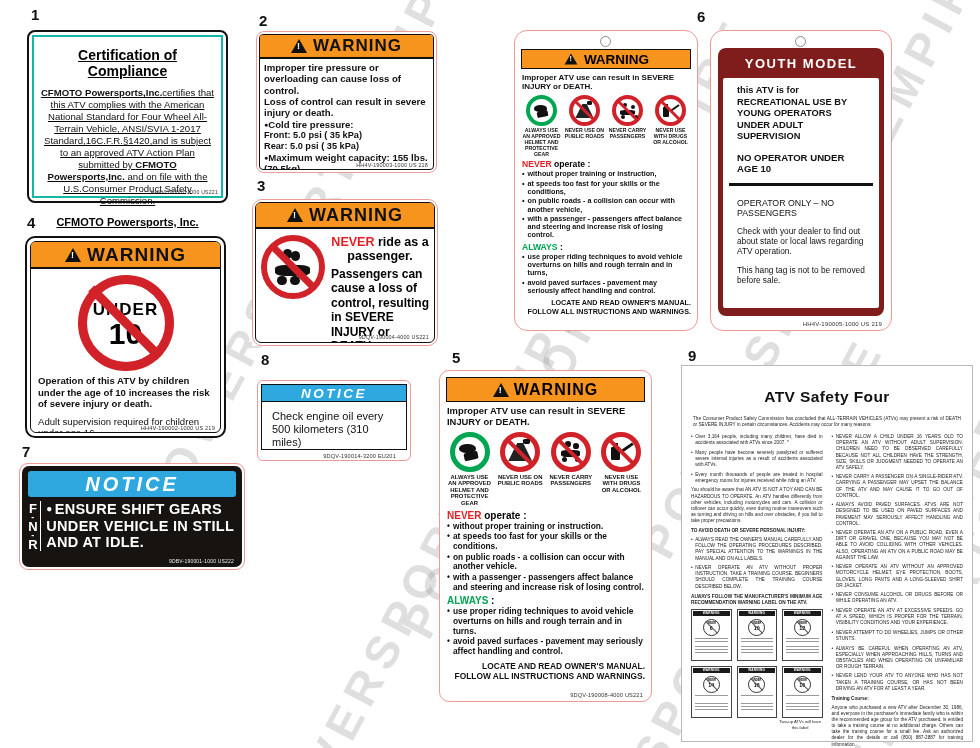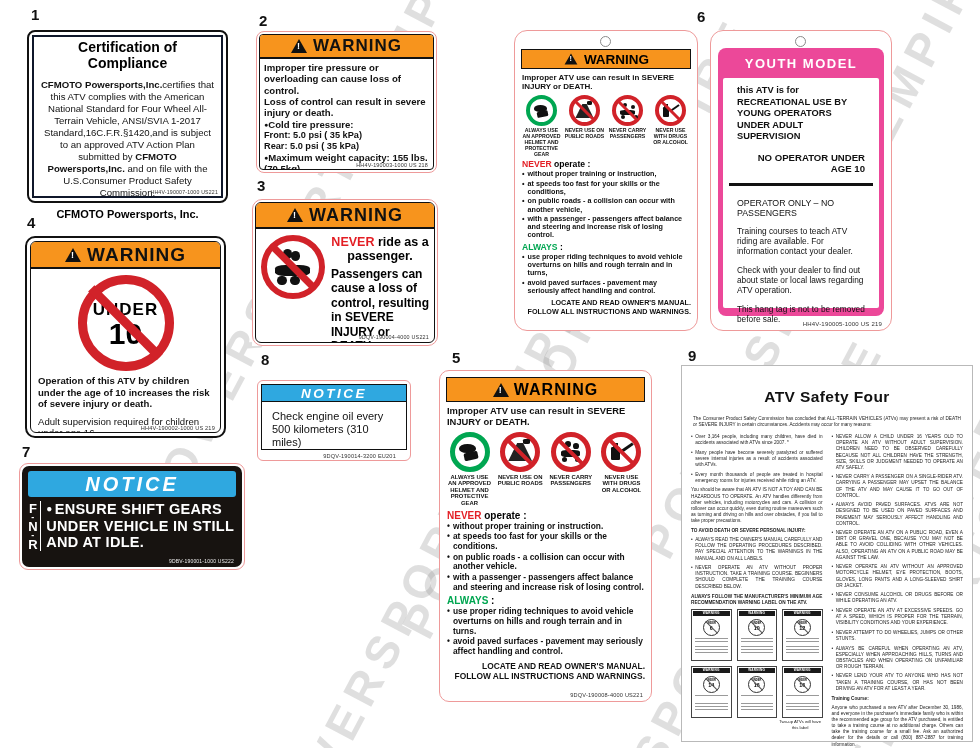--- a/index.html
+++ b/index.html
@@ -22,21 +22,21 @@
 
   
   .whead{display:flex;align-items:center;justify-content:center;gap:6px;background:#f7941d;
     border-bottom:2px solid #111;color:#111;font-weight:bold;}
   .tri{position:relative;width:0;height:0;border-left:8px solid transparent;border-right:8px solid transparent;
     border-bottom:14px solid #111;}
   .tri::after{content:"!";position:absolute;left:-2px;top:3px;font-size:9px;font-weight:bold;color:#fff;line-height:1;}
 
   
   #l1{left:27px;top:30px;width:201px;height:173px;border:2px solid #111;border-radius:8px;padding:3px;}
-  #l1 .inner{width:100%;height:100%;border:2px solid #0f172a;padding:0 6px 10px;text-align:center;position:relative;}
+  #l1 .inner{width:100%;height:100%;border:2px solid #14b8a6;padding:8px 6px 10px;text-align:center;position:relative;text-decoration:underline;}
   #l1 h2{margin:2px 0 8px;font-size:14px;}
   #l1 p{margin:0;font-size:9.6px;line-height:1.25;color:#111;}
   #l1 .foot{margin-top:9px;font-weight:bold;font-size:11px;}
   #l1 .part{right:3px;bottom:1px;font-size:5.2px;}
 
   
   #l2{left:256px;top:31px;width:181px;height:142px;}
   #l2 .cut{padding:2px;}
   #l2 .frame{width:100%;height:100%;border:1px solid #111;border-radius:4px;overflow:hidden;position:relative;}
   #l2 .whead{height:24px;font-size:17px;letter-spacing:1px;}
@@ -129,27 +129,27 @@
   #t6a .picto{width:31px;height:31px;border-width:4px;}
   #t6a .pictocol{width:41px;}
   #t6a .pictocol .cap{font-size:5.2px;}
   #t6a .sect{font-size:8.6px;margin-top:2px;}
   #t6a .blist .li{font-size:7.2px;}
   #t6a .locate{font-size:7.2px;}
 
   
   #t6b{left:710px;top:30px;width:182px;height:301px;}
   #t6b .cut{border-radius:13px;padding:17px 7px 14px;}
-  #t6b .card{position:relative;width:100%;height:100%;background:#ec4899;border-radius:8px;padding:0 5px 8px;}
+  #t6b .card{position:relative;width:100%;height:100%;background:#7f1d1d;border-radius:8px;padding:0 5px 8px;}
   #t6b .yhead{height:30px;display:flex;align-items:center;justify-content:center;color:#fff;
     font-size:13px;font-weight:bold;letter-spacing:1.5px;}
   #t6b .panel{background:#fff;height:calc(100% - 30px);padding:7px 6px;color:#111;border-radius:2px;}
   #t6b .panel p{margin:0 8px 9px;}
   #t6b .p1{font-size:9.3px;font-weight:bold;line-height:1.25;}
-  #t6b .p2{font-size:9.6px;font-weight:bold;text-align:right;}
+  #t6b .p2{font-size:9.6px;font-weight:bold;}
   #t6b .div{height:3px;background:#111;margin:2px 0 12px;}
   #t6b .p3{font-size:8.8px;}
   #t6b .pp{font-size:8.3px;line-height:1.2;}
   #t6b .part{font-size:6px;right:9px;bottom:3px;}
 
   
   #l7{left:19px;top:463px;width:226px;height:107px;}
   #l7 .cut{border-radius:9px;padding:2px;}
   #l7 .card{position:relative;width:100%;height:100%;background:#171310;border-radius:7px;padding:5px 6px 8px;}
   #l7 .nhead{height:26px;background:#2fa8e0;border-radius:3px;display:flex;align-items:center;justify-content:center;
@@ -445,21 +445,20 @@
   <section id="t6b">
     <div class="cut">
       <div class="hole"></div>
       <div class="card">
         <div class="yhead">YOUTH MODEL</div>
         <div class="panel">
           <p class="p1">this ATV  is for RECREATIONAL  USE BY YOUNG OPERATORS  UNDER ADULT  SUPERVISION</p>
           <p class="p2">NO OPERATOR UNDER AGE 10</p>
           <div class="div"></div>
           <p class="p3">OPERATOR ONLY – NO PASSENGERS</p>
-          <p class="pp">Training courses to teach ATV riding are available. For information contact your dealer.</p>
           <p class="pp">Check with your dealer to find out about state or local laws regarding ATV operation.</p>
           <p class="pp">This hang tag is not to be removed before sale.</p>
         </div>
       </div>
       <div class="part">HH4V-190005-1000 US 219</div>
     </div>
   </section>
 
   <section id="l7">
     <div class="cut">

